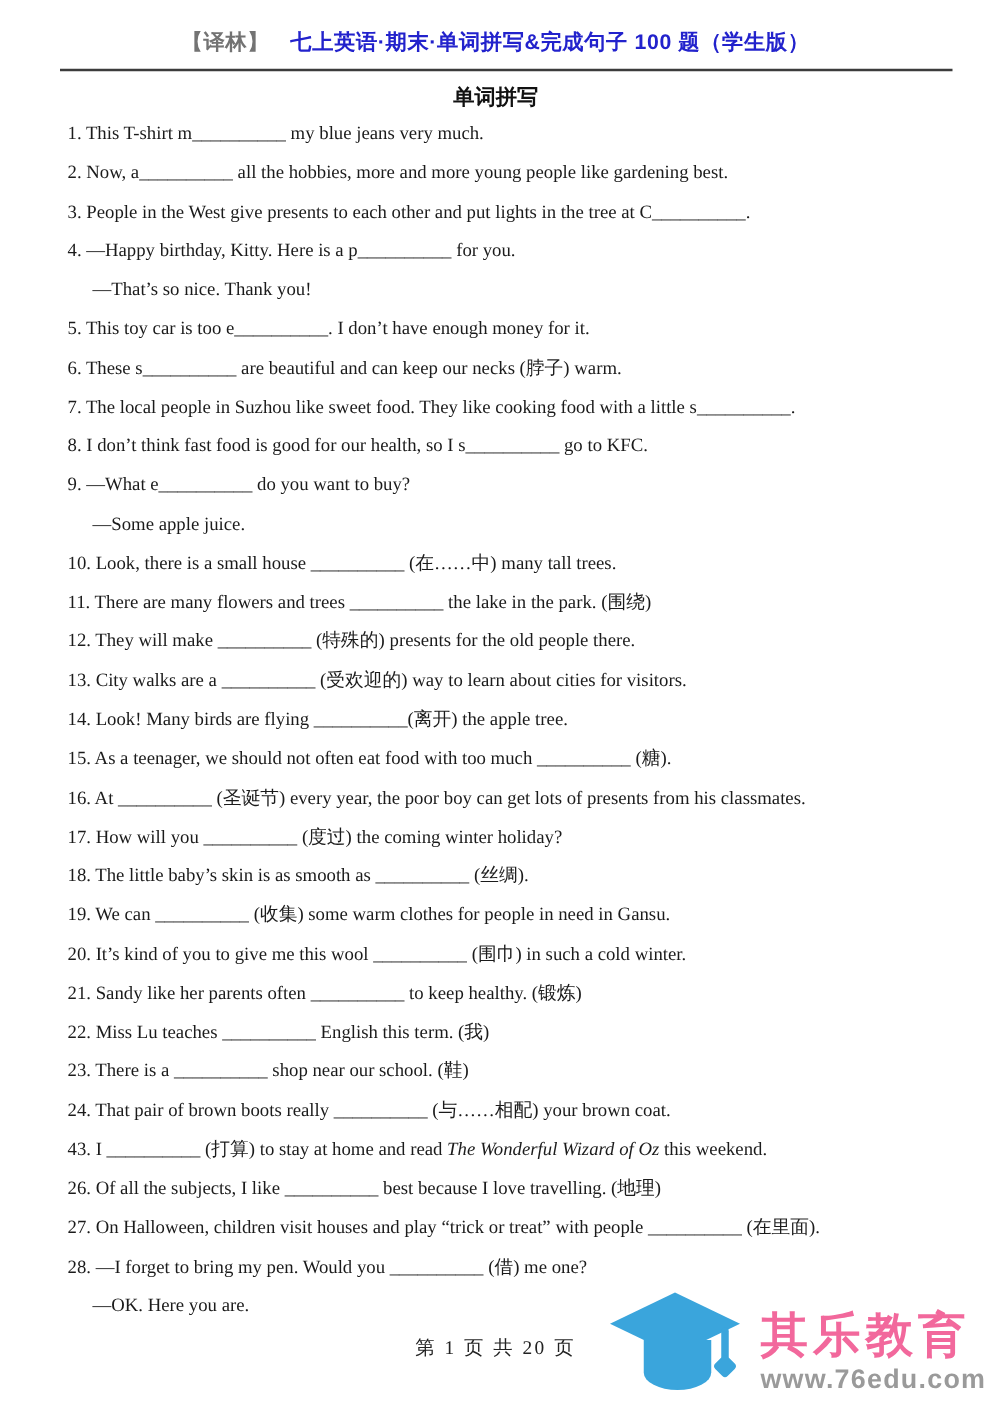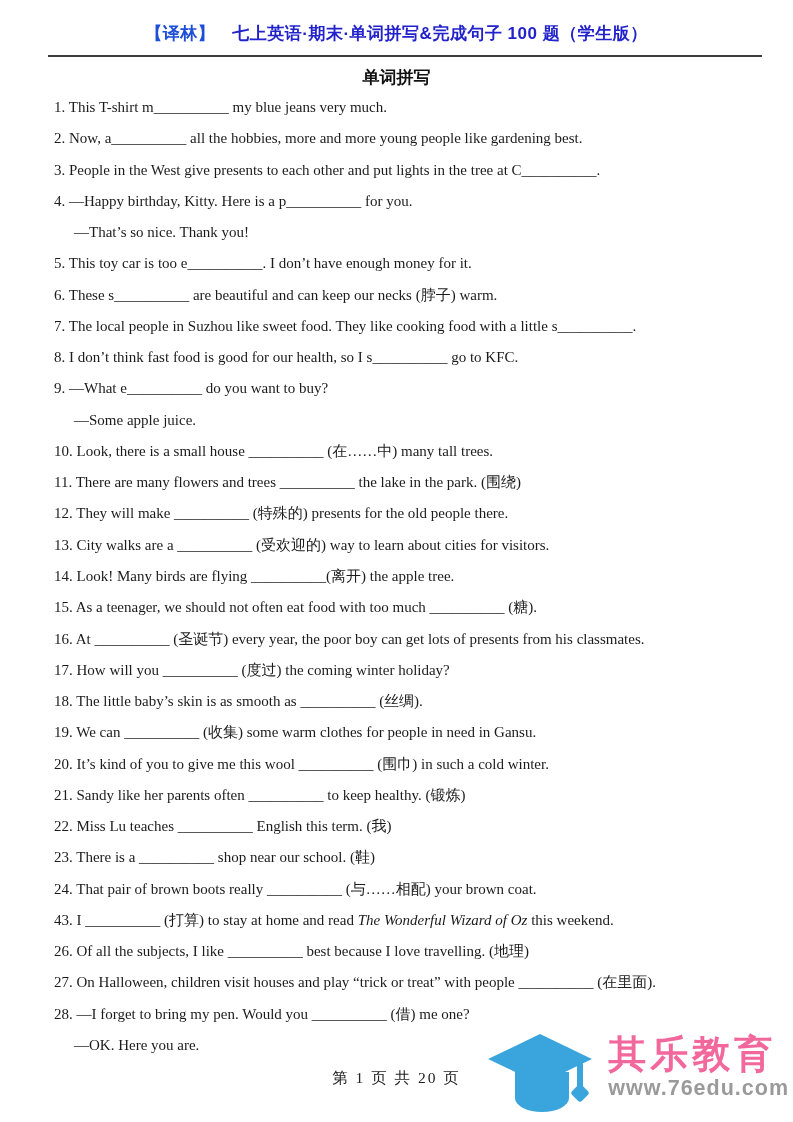--- a/index.html
+++ b/index.html
@@ -11,21 +11,21 @@
     font-family: "Liberation Serif", "DejaVu Serif", serif;
     color: #1b1b1b;
   }
   .doc-header {
     position: absolute; top: 22px; left: 0; right: 0;
     text-align: center;
     font-family: "Liberation Sans", "DejaVu Sans", sans-serif;
     font-weight: bold; font-size: 17px; line-height: 24px;
     letter-spacing: 0.5px;
   }
-  .doc-header .tag   { color: #1d4ed8; }
+  .doc-header .tag   { color: #737373; }
   .doc-header .title { color: #2222cc; margin-left: 17px; }
   .rule {
     position: absolute; top: 55px; left: 48px; width: 714px;
     border: none; border-top: 2.5px solid #3c3c3c; margin: 0;
   }
   .section-title {
     position: absolute; top: 66px; left: 0; right: 0;
     text-align: center;
     font-weight: bold; font-size: 17px; color: #111;
     font-family: "Liberation Sans", "DejaVu Sans", sans-serif;
@@ -40,21 +40,21 @@
   }
   .line.indent { padding-left: 20px; }
   .it { font-style: italic; }
   .footer {
     position: absolute; top: 1068px; left: 0; right: 0;
     text-align: center;
     font-size: 15.5px; letter-spacing: 2px; color: #222;
   }
   .logo {
     position: absolute; right: 4px; bottom: 2px;
-    display: flex; gap: 10px;
+    display: flex; align-items: flex-end; gap: 10px;
   }
   .logo .cap { display: block; }
   .logo-text { display: flex; flex-direction: column; align-items: flex-start; padding-bottom: 4px; }
   .brand {
     font-family: "Liberation Sans", "DejaVu Sans", sans-serif;
     font-weight: bold; font-size: 38px; line-height: 44px;
     color: #f2689c; letter-spacing: 4px;
   }
   .url {
     font-family: "Liberation Sans", "DejaVu Sans", sans-serif;

